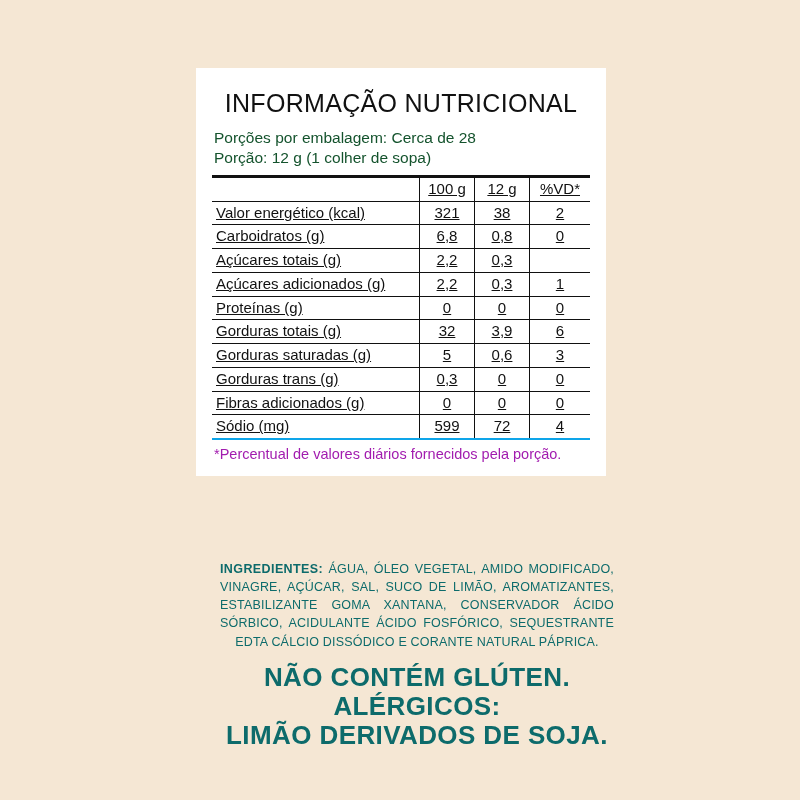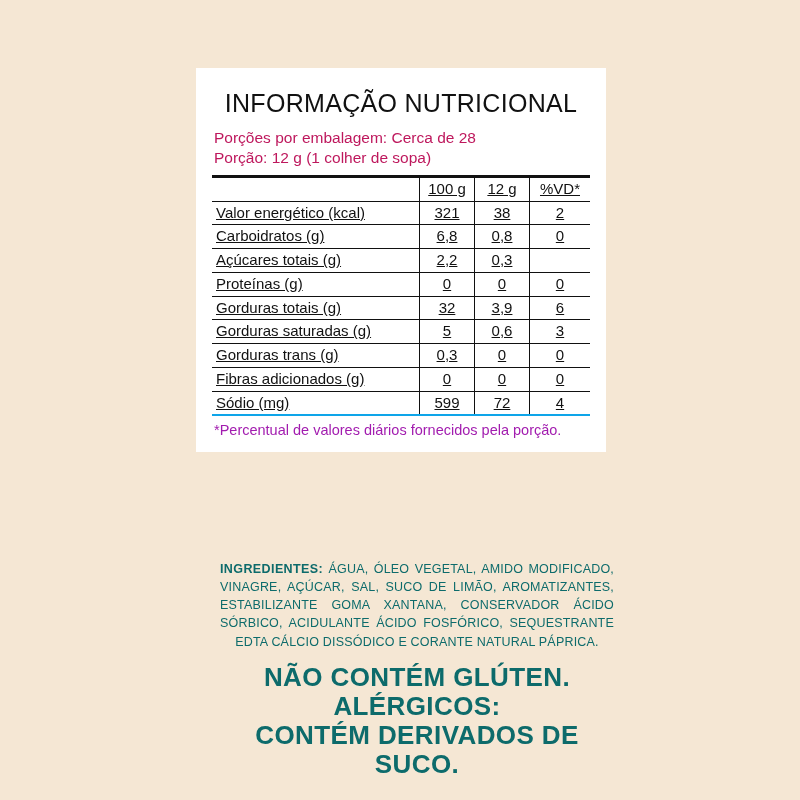--- a/index.html
+++ b/index.html
@@ -33,21 +33,21 @@
   .panel-title {
     font-size: 25px;
     letter-spacing: 0.3px;
     color: #111;
     text-align: center;
     margin: 5px 0 10px 0;
     font-weight: 400;
   }
   .servings {
     font-size: 15.5px;
-    color: #be185d;
+    color: #14532d;
     line-height: 1.32;
     padding-left: 2px;
     margin-bottom: 6px;
   }
 
   table.nutri {
     border-collapse: collapse;
     width: 100%;
     font-size: 15px;
     color: #111;
@@ -172,20 +172,26 @@
           <td class="num vd">0</td>
         </tr>
 
         <tr class="row-line">
           <td class="lbl indent1">Açúcares totais (g)</td>
           <td class="num">2,2</td>
           <td class="num">0,3</td>
           <td class="num vd"></td>
         </tr>
 
+        <tr class="row-line">
+          <td class="lbl indent2">Açúcares adicionados (g)</td>
+          <td class="num">2,2</td>
+          <td class="num">0,3</td>
+          <td class="num vd">1</td>
+        </tr>
 
         <tr class="row-line">
           <td class="lbl">Proteínas (g)</td>
           <td class="num">0</td>
           <td class="num">0</td>
           <td class="num vd">0</td>
         </tr>
 
         <tr class="row-line">
           <td class="lbl">Gorduras totais (g)</td>
@@ -224,17 +230,17 @@
       </tbody>
     </table>
 
     <div class="footnote">*Percentual de valores diários fornecidos pela porção.</div>
   </div>
 
   <div class="ing-block">
     <p class="ing-text"><span class="lead">INGREDIENTES:</span><span class="ing-body"> ÁGUA, ÓLEO VEGETAL, AMIDO MODIFICADO, VINAGRE, AÇÚCAR, SAL, SUCO DE LIMÃO, AROMATIZANTES, ESTABILIZANTE GOMA XANTANA, CONSERVADOR ÁCIDO SÓRBICO, ACIDULANTE ÁCIDO FOSFÓRICO, SEQUESTRANTE EDTA CÁLCIO DISSÓDICO E CORANTE NATURAL PÁPRICA.</span></p>
     <div class="allergen">
       <span class="l2">NÃO CONTÉM GLÚTEN. ALÉRGICOS:</span>
-      <span class="l2">CONTÉM DERIVADOS DE SUCO.</span>
+      <span class="l2">LIMÃO DERIVADOS DE SOJA.</span>
     </div>
   </div>
 
 </div>
 
 </body></html>

